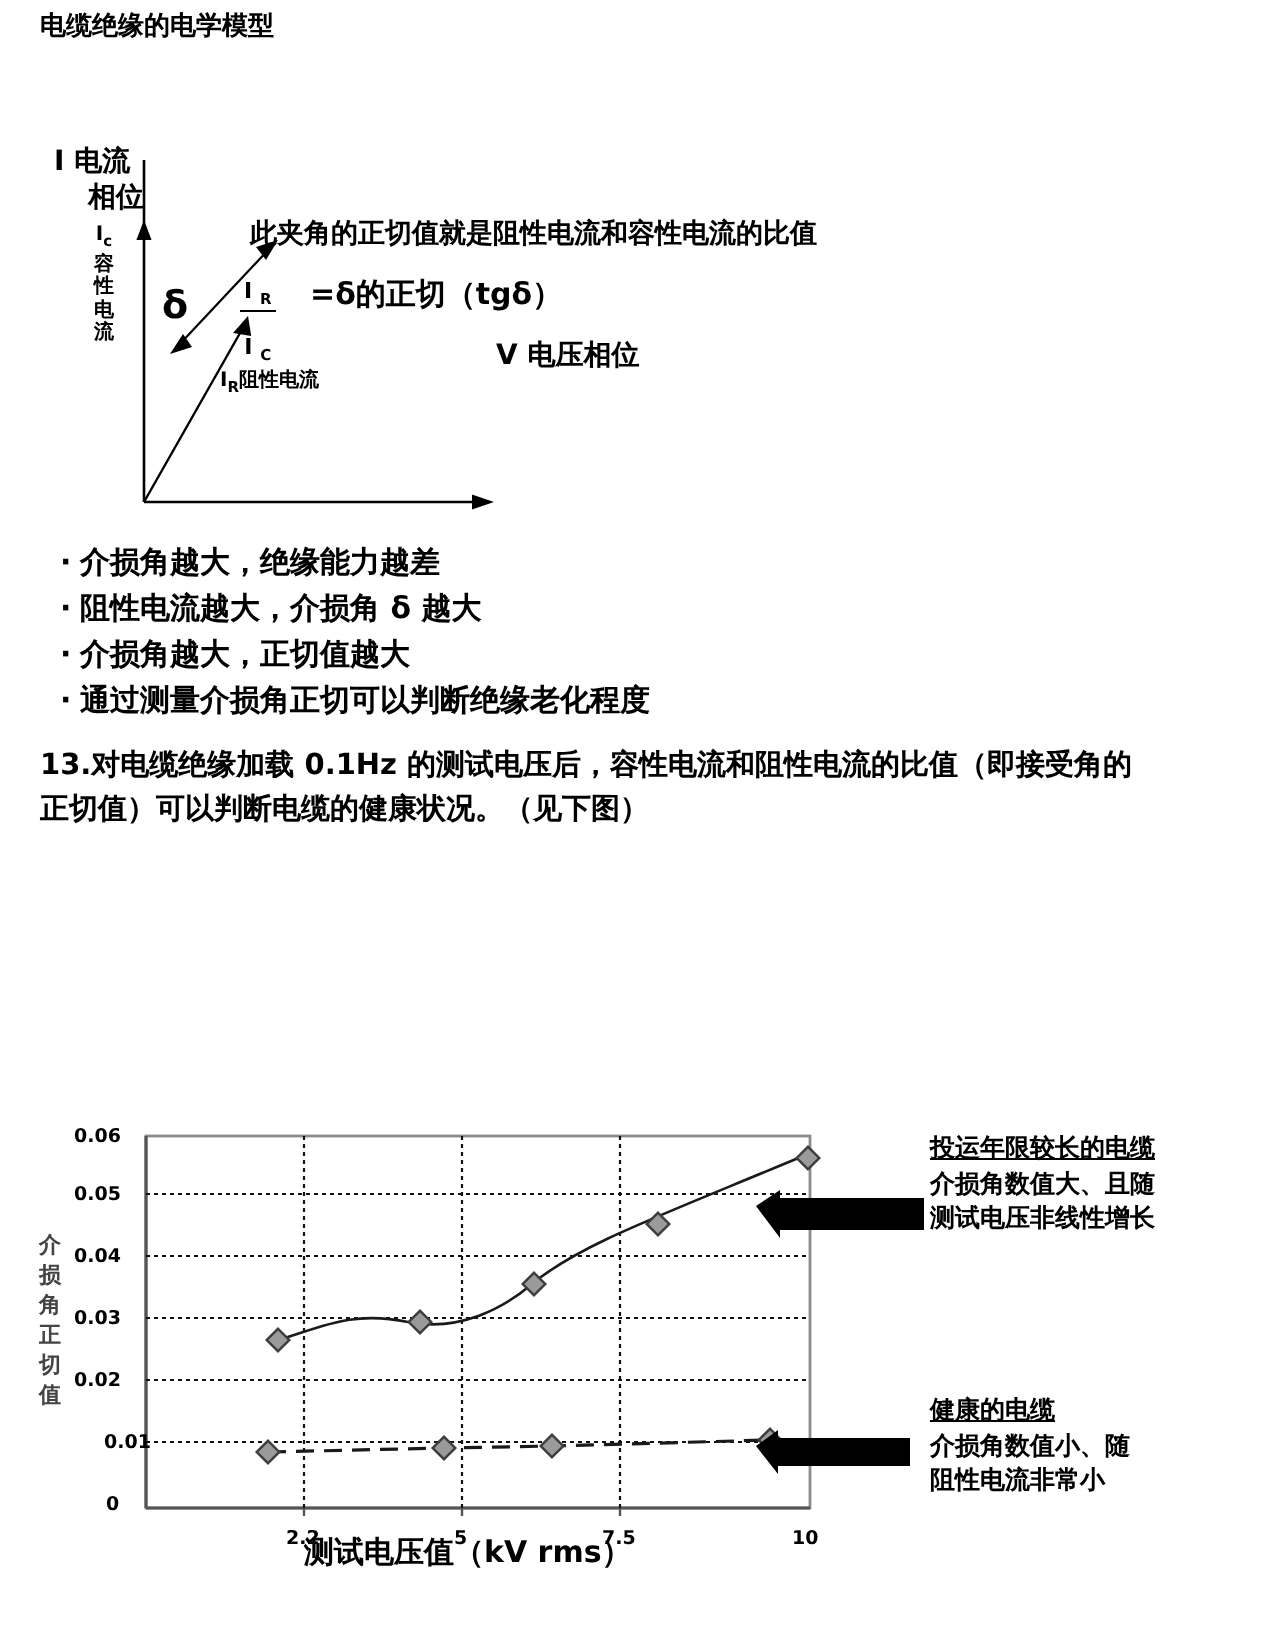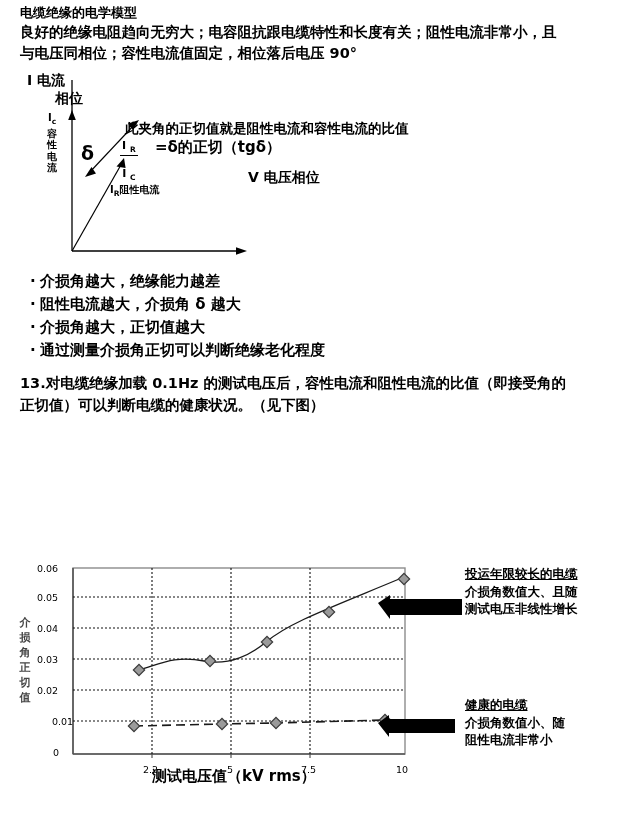--- a/index.html
+++ b/index.html
@@ -18,57 +18,53 @@
   .bullet{font-size:15px;font-weight:bold;line-height:23px;white-space:nowrap;}
   .bullet .dot{display:inline-block;width:10px;}
 
   .t-p13{position:absolute;left:20px;top:372px;width:612px;font-size:14.5px;font-weight:bold;line-height:22px;}
 
   
   .diagram{position:absolute;left:0;top:70px;width:400px;height:200px;}
   .diagram svg{position:absolute;left:0;top:0;}
   .dlabel{position:absolute;font-weight:bold;white-space:nowrap;}
   .d-I{left:27px;top:2px;font-size:14px;}
-  .d-I2{left:44px;top:20px;font-size:14px;margin-left:11px;}
-  .d-note{left:125px;top:38px;font-size:13.5px;font-weight:bold;margin-top:12px;}
+  .d-I2{left:44px;top:20px;font-size:14px;}
+  .d-note{left:125px;top:38px;font-size:13.5px;font-weight:bold;}
   .d-V{left:248px;top:99px;font-size:14px;}
   .d-IR{left:110px;top:113px;font-size:10px;}
   .d-delta{left:81px;top:72px;font-size:19px;font-weight:bold;}
   .d-frac{left:120px;top:70px;font-size:13px;}
   .d-eq{left:155px;top:68px;font-size:15px;font-weight:bold;}
   .vstack{position:absolute;left:44px;top:42px;width:16px;text-align:center;
           font-size:10px;font-weight:bold;line-height:11.5px;}
   .sub{font-size:7.5px;vertical-align:sub;}
   .frac{display:inline-block;text-align:center;vertical-align:middle;font-size:11px;font-weight:bold;line-height:11px;}
   .frac .num{display:block;padding:0 2px;}
   .frac .den{display:block;border-top:1.4px solid #000;padding:12px 2px;}
 
   
   .chart{position:absolute;left:0;top:550px;width:641px;height:275px;}
   .chart svg{position:absolute;left:0;top:0;}
-  .clab{position:absolute;font-size:9.5px;font-weight:normal;color:#000;white-space:nowrap;}
+  .clab{position:absolute;font-size:9.5px;font-weight:bold;color:#000;white-space:nowrap;}
   .ytitle{position:absolute;left:18px;top:65px;width:14px;text-align:center;
           font-size:11px;font-weight:bold;line-height:15px;color:#444;}
   .xtitle{position:absolute;left:152px;top:217px;font-size:15px;font-weight:bold;}
   .anno{position:absolute;font-size:12.5px;font-weight:bold;line-height:17.5px;white-space:nowrap;font-family:Liberation Mono, monospace;}
   .anno .u{text-decoration:underline;}
   .anno1{left:465px;top:17px;}
   .anno2{left:465px;top:148px;}
 </style>
 </head>
 <body>
 
 <div class="doc">
 
   <div class="t-title">电缆绝缘的电学模型</div>
 
-  <div class="t-p1">
-    <div>良好的绝缘电阻趋向无穷大；电容阻抗跟电缆特性和长度有关；阻性电流非常小，且</div>
-    <div>与电压同相位；容性电流值固定，相位落后电压 90°</div>
-  </div>
 
   <div class="diagram">
     <svg width="400" height="200">
 
       <line x1="72" y1="10" x2="72" y2="181" stroke="#000" stroke-width="1.3"></line>
 
       <polygon points="72,40 68.2,50 75.8,50" fill="#000"></polygon>
 
       <line x1="72" y1="181" x2="243" y2="181" stroke="#000" stroke-width="1.3"></line>
       <polygon points="247,181 236,177.2 236,184.8" fill="#000"></polygon>

